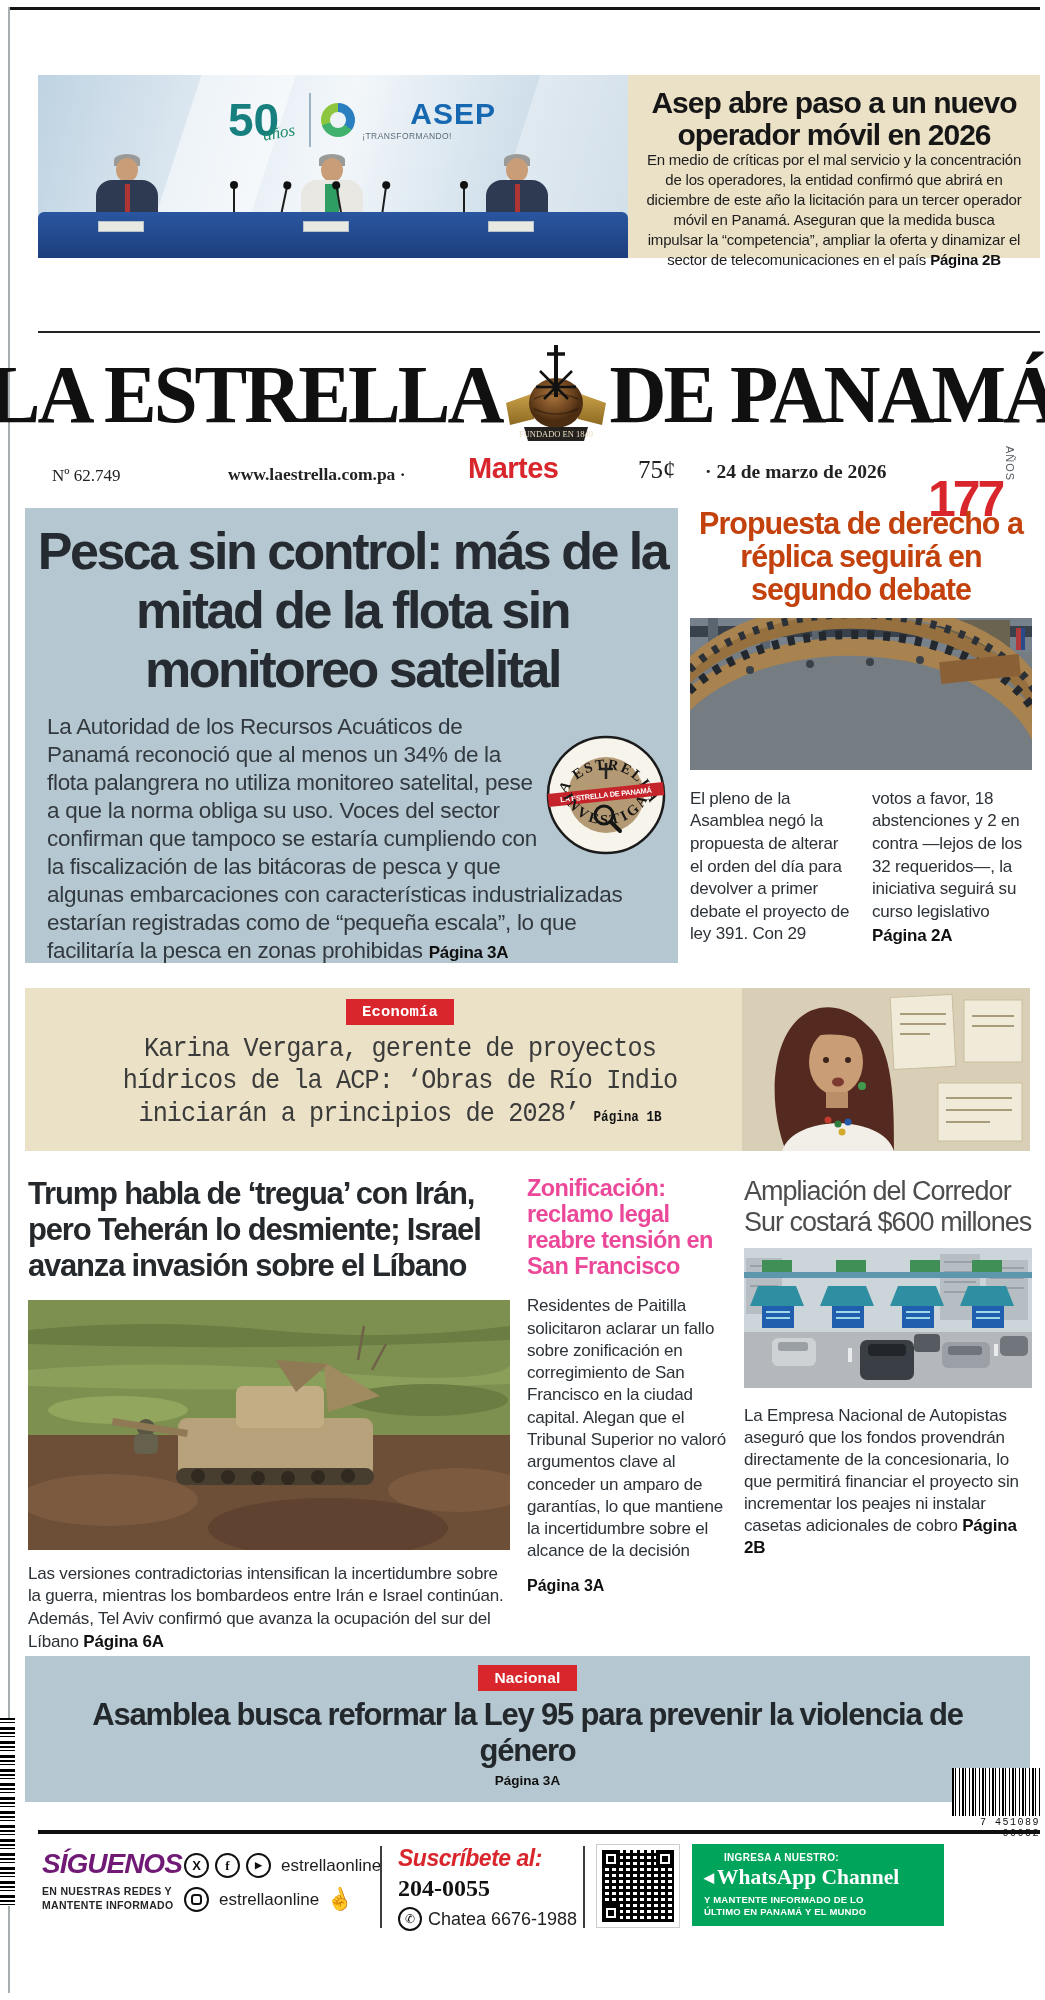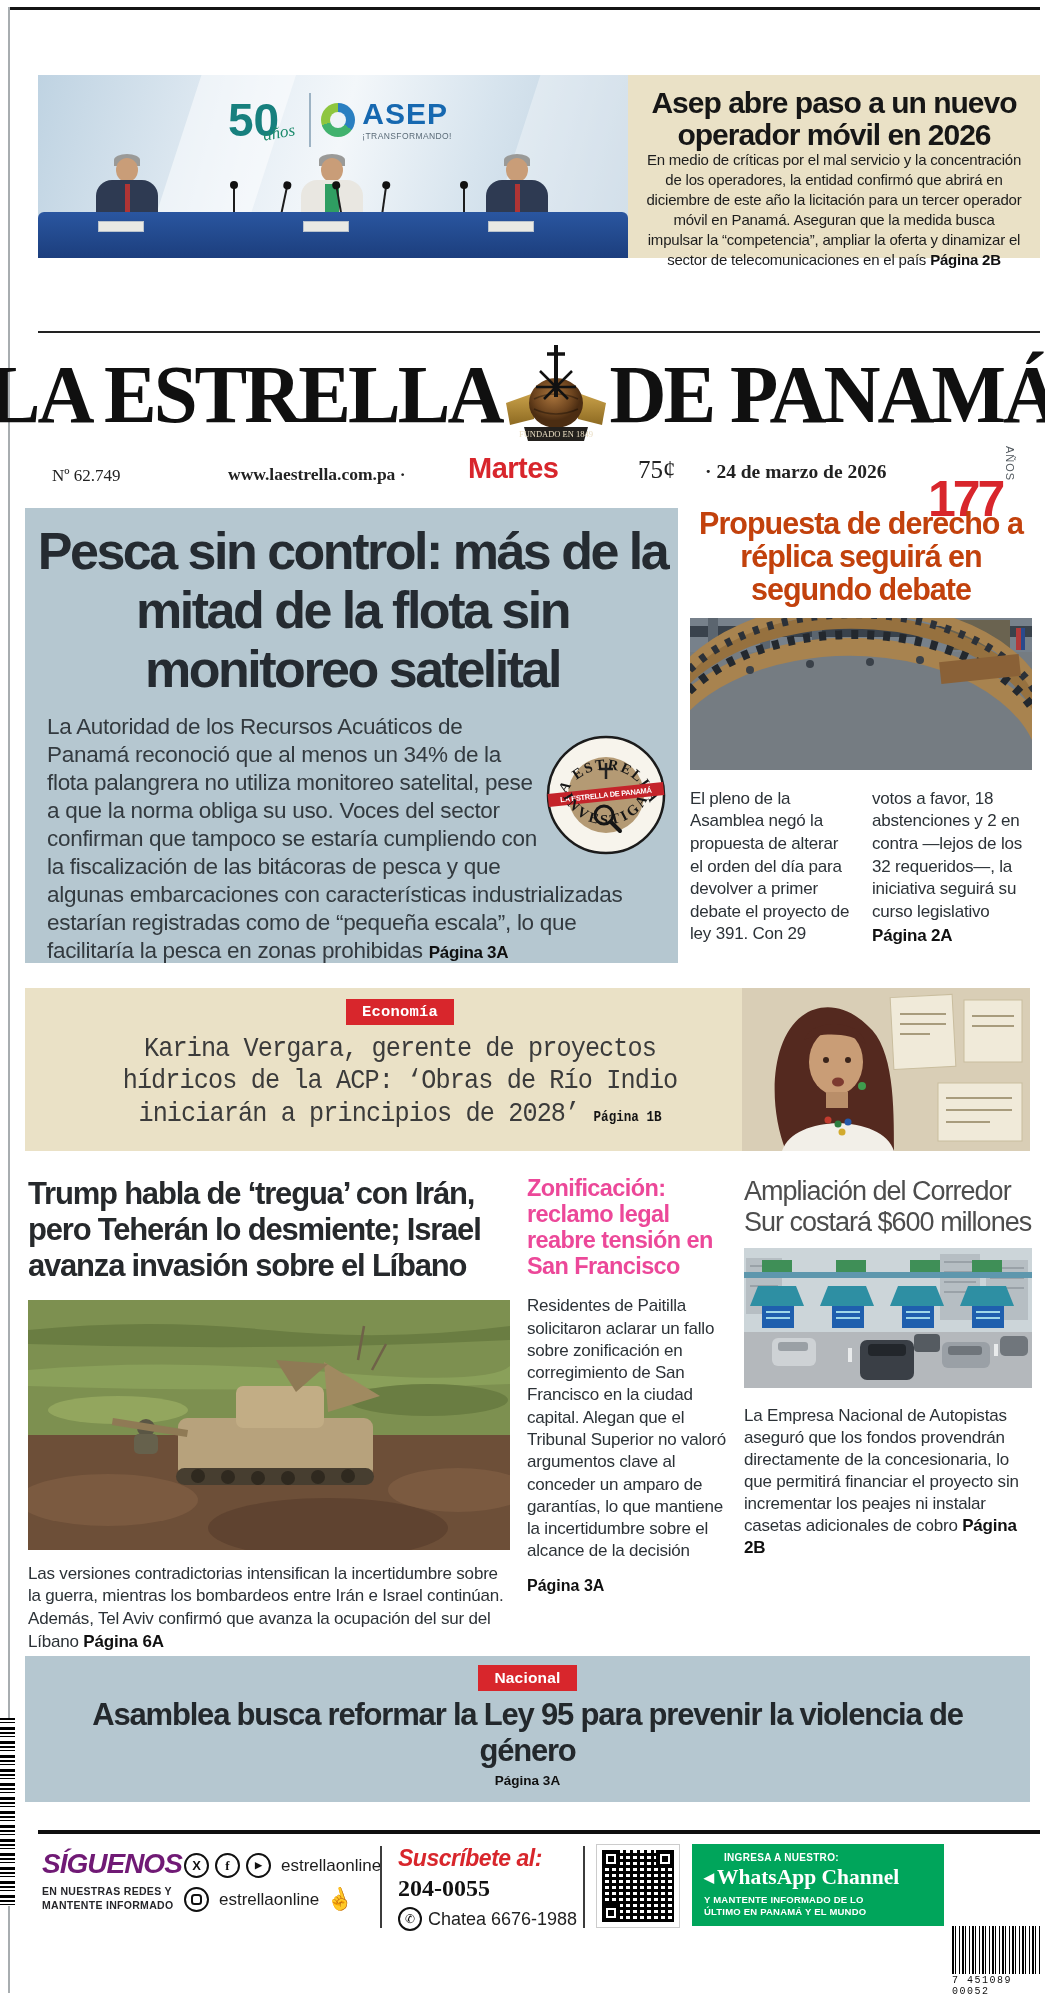--- a/index.html
+++ b/index.html
@@ -20,21 +20,21 @@
   .as-stripe.s2{left:470px;width:130px;background:rgba(255,255,255,.35);}
   .asep-logo{position:absolute;left:190px;top:18px;display:flex;align-items:center;}
   .a30{font-size:46px;font-weight:bold;color:#17807e;line-height:1;}
   .a30w{font-family:"Liberation Serif",serif;font-style:italic;font-size:17px;color:#1b8a6b;
         margin:26px 0 0 -16px;transform:rotate(-10deg);}
   .adiv{width:2px;height:54px;background:#9db3c4;margin:0 10px 0 14px;}
   .amark{width:34px;height:34px;border-radius:50%;margin-right:7px;
      background:conic-gradient(#2a7fc1 0 35%,#41b26e 35% 70%,#8ec63f 70% 100%);position:relative;}
   .amark::after{content:"";position:absolute;inset:9px;background:#eef3f8;border-radius:50%;}
   .acol{display:flex;flex-direction:column;line-height:1;}
-  .aname{font-size:30px;font-weight:bold;color:#1668b0;letter-spacing:1px;}
+  .aname{font-size:30px;font-weight:bold;color:#1668b0;letter-spacing:1px;margin-left:48px;}
   .atag{font-size:8.5px;color:#5a6b78;letter-spacing:.4px;margin-top:3px;}
   .person{position:absolute;bottom:28px;width:80px;height:72px;}
   .person .head{position:absolute;left:28px;top:0;width:22px;height:24px;border-radius:50%;background:#c99d78;}
   .person .hair{position:absolute;left:26px;top:-4px;width:26px;height:12px;border-radius:50% 50% 0 0;background:#9a9a98;}
   .person .torso{position:absolute;left:8px;top:22px;width:62px;height:50px;border-radius:16px 16px 0 0;background:#2e3a52;}
   .person .tie{position:absolute;left:37px;top:26px;width:5px;height:34px;background:#b03434;}
   .person.pw .torso{background:#e9e7e1;}
   .person.pw .inner{position:absolute;left:32px;top:26px;width:14px;height:40px;background:#2f9e62;}
   .amic{position:absolute;bottom:44px;width:2px;height:26px;background:#1d1d1d;}
   .amic::after{content:"";position:absolute;left:-3px;top:-7px;width:8px;height:8px;border-radius:50%;background:#111;}
@@ -112,21 +112,21 @@
   
   .nac{left:25px;top:1656px;width:1005px;height:146px;background:#b5c7d0;text-align:center;
        box-sizing:border-box;padding-top:9px;}
   .nac-h{margin:6px auto 0;width:900px;font-size:31px;line-height:1.17;font-weight:bold;
          letter-spacing:-1.2px;color:#23282c;}
   .nac-ref{margin-top:3px;font-size:13.5px;font-weight:bold;color:#101010;}
 
   
   .vbarcode{left:0;top:1718px;width:15px;height:188px;
      background:repeating-linear-gradient(180deg,#000 0 2px,#fff 2px 4px,#000 4px 5px,#fff 5px 9px,#000 9px 12px,#fff 12px 14px);}
-  .f-barcode{left:952px;top:1926px;width:88px;text-align:left;}
+  .f-barcode{left:952px;top:1768px;width:88px;text-align:right;}
   .f-bars{width:88px;height:48px;
      background:repeating-linear-gradient(90deg,#000 0 2px,#fff 2px 3px,#000 3px 4px,#fff 4px 7px,#000 7px 8px,#fff 8px 10px);}
   .f-digits{font-family:"Liberation Mono",monospace;font-size:10px;letter-spacing:1.5px;color:#111;margin-top:1px;}
 
   
   .f-rule{left:38px;top:1830px;width:1002px;height:4px;background:#101010;}
   .f-sig{left:42px;top:1848px;}
   .f-sig-t{font-size:28px;font-weight:bold;font-style:italic;color:#701a75;letter-spacing:-1px;}
   .f-sig-s{font-size:10.5px;font-weight:bold;color:#26262a;letter-spacing:.3px;line-height:1.35;margin-top:4px;}
   .f-soc{left:184px;top:1853px;}

